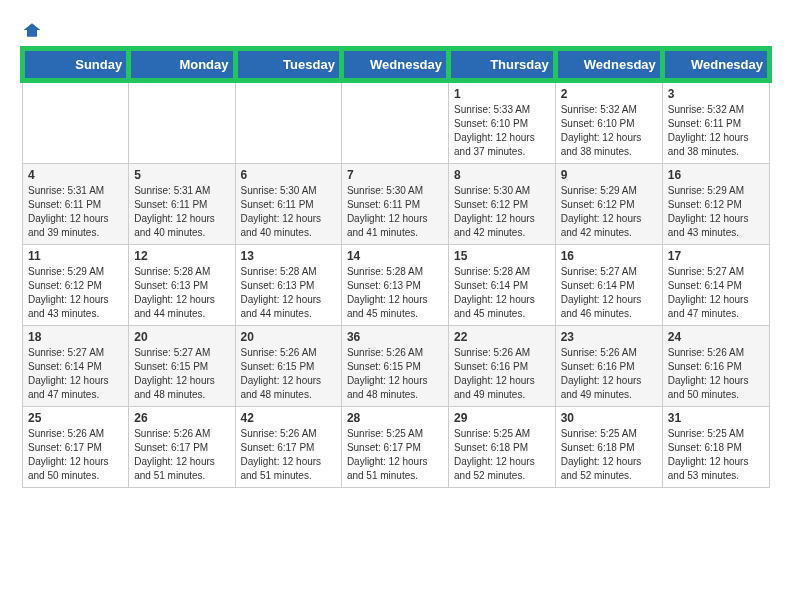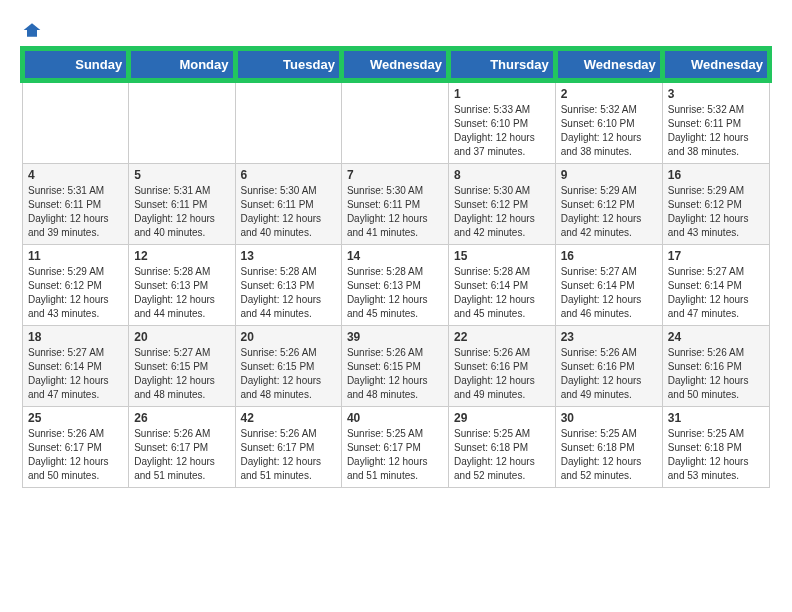--- a/index.html
+++ b/index.html
@@ -266,21 +266,21 @@
 and 48 minutes.</div>
         </td>
         <td>
           <span class="day-num">20</span>
           <div class="day-info" style="white-space: pre-line;">Sunrise: 5:26 AM
 Sunset: 6:15 PM
 Daylight: 12 hours
 and 48 minutes.</div>
         </td>
         <td>
-          <span class="day-num">39</span>
+          <span class="day-num">36</span>
           <div class="day-info" style="white-space: pre-line;">Sunrise: 5:26 AM
 Sunset: 6:15 PM
 Daylight: 12 hours
 and 48 minutes.</div>
         </td>
         <td>
           <span class="day-num">22</span>
           <div class="day-info" style="white-space: pre-line;">Sunrise: 5:26 AM
 Sunset: 6:16 PM
 Daylight: 12 hours
@@ -317,21 +317,21 @@
 and 51 minutes.</div>
         </td>
         <td>
           <span class="day-num">42</span>
           <div class="day-info" style="white-space: pre-line;">Sunrise: 5:26 AM
 Sunset: 6:17 PM
 Daylight: 12 hours
 and 51 minutes.</div>
         </td>
         <td>
-          <span class="day-num">40</span>
+          <span class="day-num">28</span>
           <div class="day-info" style="white-space: pre-line;">Sunrise: 5:25 AM
 Sunset: 6:17 PM
 Daylight: 12 hours
 and 51 minutes.</div>
         </td>
         <td>
           <span class="day-num">29</span>
           <div class="day-info" style="white-space: pre-line;">Sunrise: 5:25 AM
 Sunset: 6:18 PM
 Daylight: 12 hours

